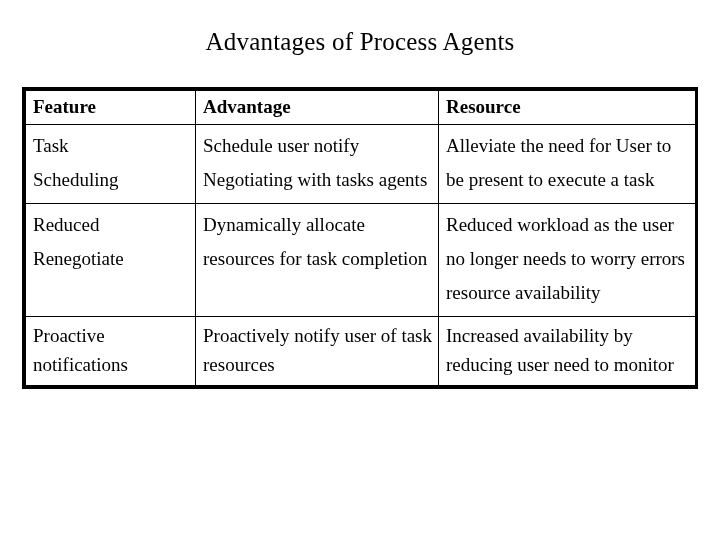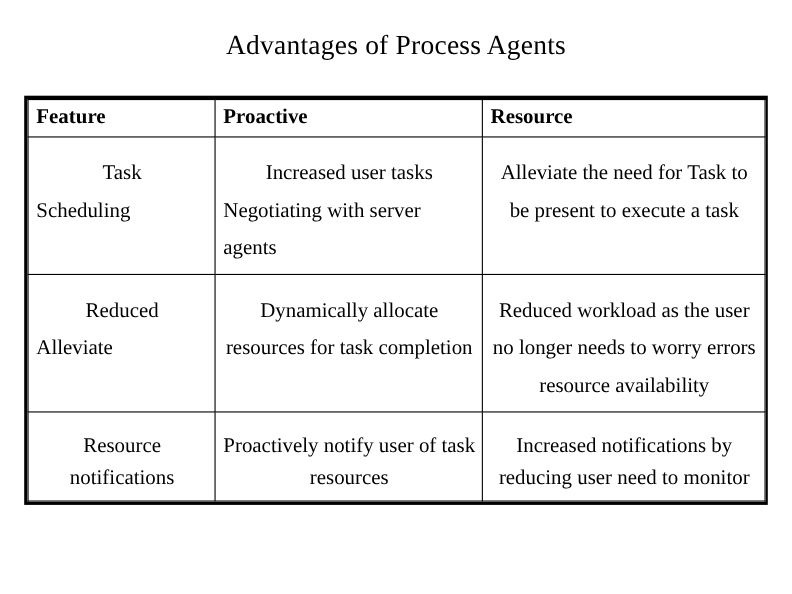--- a/index.html
+++ b/index.html
@@ -74,22 +74,21 @@
   }
   
   tr.row-loose td { line-height: 34px; }
   tr.row-tight td { line-height: 29px; }
   tr.row-loose td p,
   tr.row-tight td p {
     margin: 0;
   }
   tr.row-loose td p.first,
   tr.row-tight td p.first {
-    margin-top: 12px;
-    text-align: center;
+    margin-top: 0;
   }
   td .cell-lines {
     display: block;
   }
   td .cell-lines p {
     margin: 0;
   }
 </style>
 </head>
 <body>
@@ -101,80 +100,80 @@
   <div class="table-wrap">
     <table class="adv-table">
       <colgroup>
         <col class="c1">
           <col class="c2">
           <col class="c3">
       </colgroup>
       <thead>
         <tr>
           <th>Feature</th>
-          <th>Proactive</th>
+          <th>Advantage</th>
           <th>Resource</th>
         </tr>
       </thead>
       <tbody>
 
         <tr class="row-loose">
           <td>
             <span class="cell-lines">
               <p class="first">Task</p>
               <p>Scheduling</p>
             </span>
           </td>
           <td>
             <span class="cell-lines">
-              <p class="first">Increased user tasks</p>
-              <p>Negotiating with server agents</p>
+              <p class="first">Schedule user notify</p>
+              <p>Negotiating with tasks agents</p>
             </span>
           </td>
           <td>
             <span class="cell-lines">
-              <p class="first">Alleviate the need for Task to be present to execute a task</p>
+              <p class="first">Alleviate the need for User to be present to execute a task</p>
             </span>
           </td>
         </tr>
 
         <tr class="row-loose">
           <td>
             <span class="cell-lines">
               <p class="first">Reduced</p>
-              <p>Alleviate</p>
+              <p>Renegotiate</p>
             </span>
           </td>
           <td>
             <span class="cell-lines">
               <p class="first">Dynamically allocate resources for task completion</p>
             </span>
           </td>
           <td>
             <span class="cell-lines">
               <p class="first">Reduced workload as the user no longer needs to worry errors resource availability</p>
             </span>
           </td>
         </tr>
 
 
         <tr class="row-tight">
           <td>
             <span class="cell-lines">
-              <p class="first">Resource notifications</p>
+              <p class="first">Proactive notifications</p>
             </span>
           </td>
           <td>
             <span class="cell-lines">
               <p class="first">Proactively notify user of task resources</p>
             </span>
           </td>
           <td>
             <span class="cell-lines">
-              <p class="first">Increased notifications by reducing user need to monitor</p>
+              <p class="first">Increased availability by reducing user need to monitor</p>
             </span>
           </td>
         </tr>
 
       </tbody>
     </table>
   </div>
 
 </div>
 

